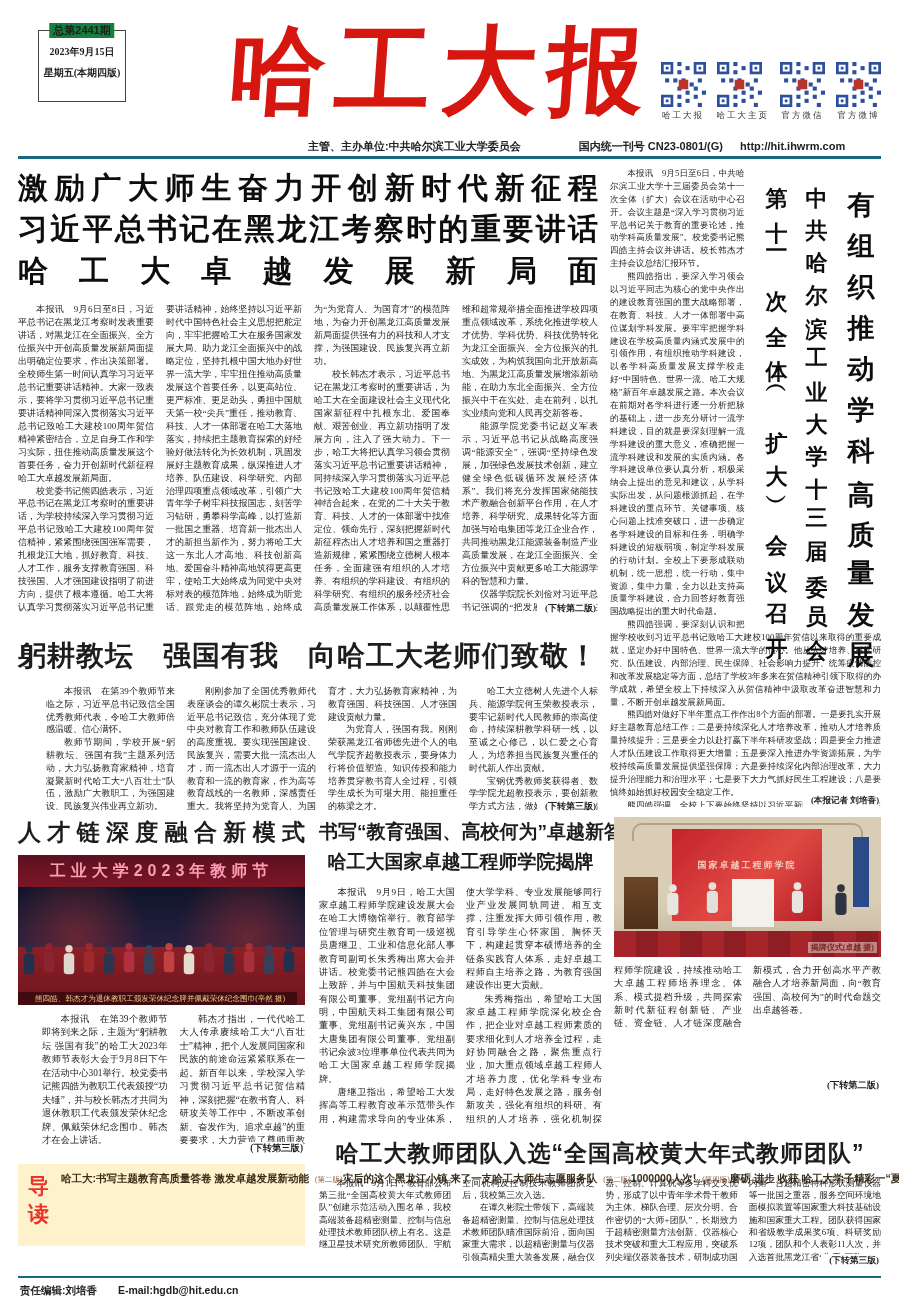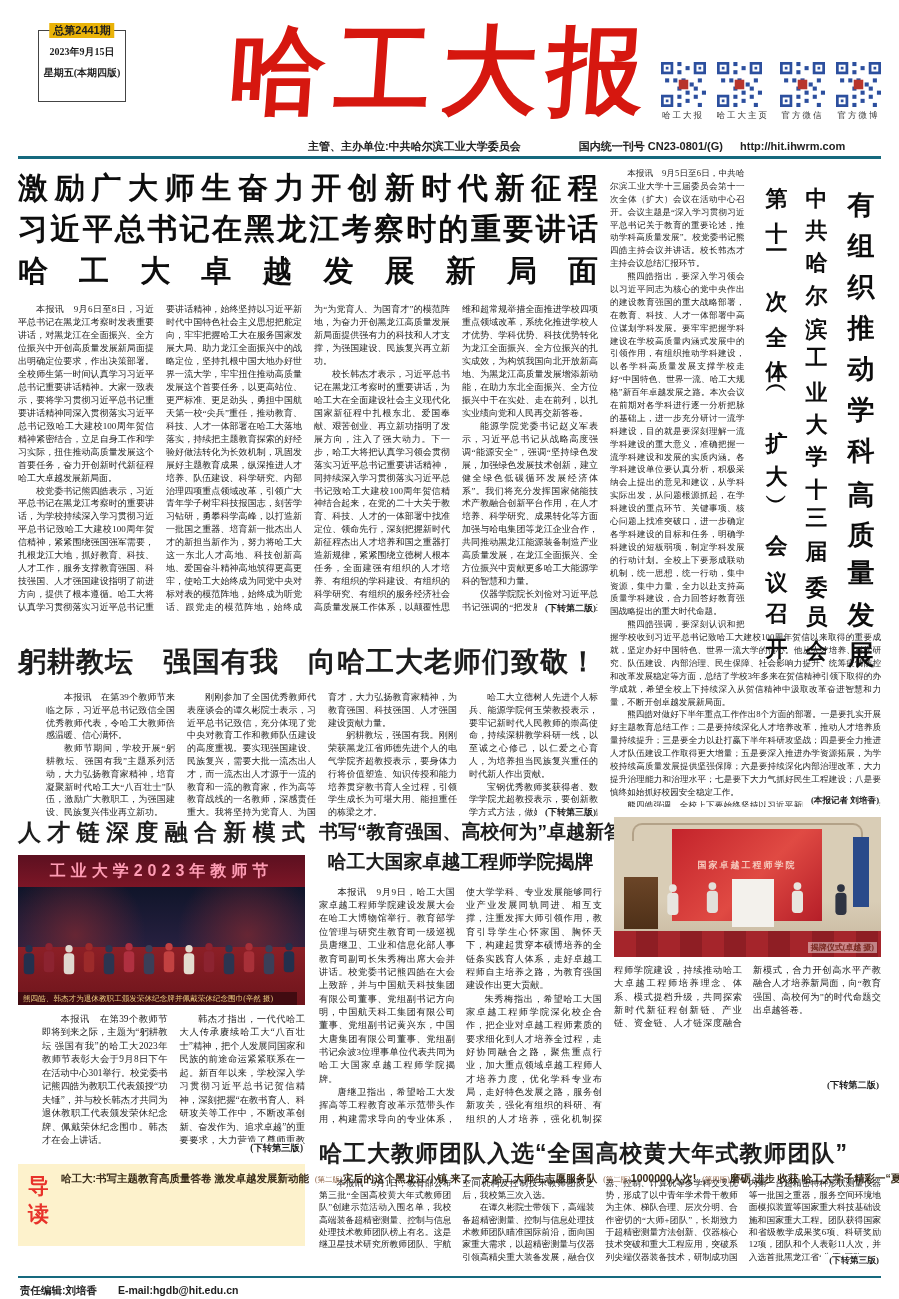--- a/index.html
+++ b/index.html
@@ -1,21 +1,21 @@
 <!DOCTYPE html>
 <html><head>
 <meta charset="utf-8">
 <style>
   html,body{margin:0;padding:0;background:#e9e9e9;}
   .page{width:899px;height:1299px;background:#fff;position:relative;box-sizing:border-box;
         padding:6px 18px 0;font-family:"Liberation Serif",serif;color:#1d1d1d;overflow:hidden;margin:0 auto;}
   
   .masthead{height:150px;position:relative;}
   .issue-box{position:absolute;left:20px;top:24px;width:86px;height:60px;border:1px solid #444;padding-top:10px;}
-  .issue-label{position:absolute;top:-8px;left:50%;transform:translateX(-50%);background:#eab308;padding:0 4px;
+  .issue-label{position:absolute;top:-8px;left:50%;transform:translateX(-50%);background:#15803d;padding:0 4px;
         font:bold 11px "Liberation Sans",sans-serif;white-space:nowrap;}
   .issue-line{text-align:center;font:bold 10px "Liberation Serif",serif;line-height:2.1;white-space:nowrap;}
   .paper-title{position:absolute;left:50%;top:2px;transform:translateX(-52%) skewX(-4deg);
         font:bold 96px "DejaVu Serif",serif;color:#d6170f;letter-spacing:10px;white-space:nowrap;}
   .qr-row{position:absolute;right:0;top:56px;display:flex;gap:11px;}
   .qr-item{text-align:center;}
   .qr{width:45px;height:45px;display:block;background:#fff;}
   .qr-label{font-size:8.5px;color:#333;margin-top:3px;letter-spacing:2px;white-space:nowrap;}
   .mast-info{position:absolute;bottom:2px;left:0;right:0;font:bold 11px "Liberation Sans",sans-serif;color:#222;}
   .mast-info .org{margin-left:290px;}
@@ -30,21 +30,21 @@
   .cont-mark{position:absolute;right:2px;bottom:0;background:#fff;padding-left:8px;
         font-weight:bold;white-space:nowrap;}
   
   .row-top{display:flex;gap:12px;margin-top:8px;height:640px;}
   .col-left{width:580px;}
   .col-right{flex:1;position:relative;}
   .lead-hl div{font:bold 30px "Liberation Sans",sans-serif;color:#0d0d0d;line-height:1.38;
         text-align:justify;text-align-last:justify;}
   .lead-body{margin-top:12px;height:312px;font-size:9px;line-height:1.44;}
   .lead-body .cols{column-count:4;column-gap:12px;}
-  .trib-hl{margin-top:28px;font:bold 28px "Liberation Sans",sans-serif;text-align:center;letter-spacing:1px;}
+  .trib-hl{margin-top:22px;font:bold 28px "Liberation Sans",sans-serif;text-align:center;letter-spacing:1px;}
   .trib-body{margin-top:10px;height:128px;font-size:9px;line-height:1.42;margin-left:28px;}
   .trib-body .cols{column-count:4;column-gap:12px;}
   
   .committee{height:640px;font-size:8.6px;line-height:1.5;text-align:justify;overflow:hidden;position:relative;}
   .v-hl{float:right;writing-mode:vertical-rl;height:452px;margin-left:9px;margin-bottom:6px;padding-top:2px;}
   .v-hl div{height:100%;text-align:justify;text-align-last:justify;
         font-family:"Liberation Sans",sans-serif;font-weight:bold;color:#0d0d0d;margin-left:7px;}
   .v-hl .v1{font-size:27px;}
   .v-hl .v2{font-size:22px;}
   .v-hl .v3{font-size:22px;}
@@ -58,21 +58,21 @@
   .photo1{margin-top:7px;height:150px;background:#141a2c;}
   .p1-banner{height:32px;background:linear-gradient(#5c1020,#7c1626);color:#ff9db5;
         font:bold 16px "Liberation Sans",sans-serif;letter-spacing:5px;text-align:center;line-height:32px;white-space:nowrap;}
   .p1-stage{height:60px;background:
         radial-gradient(circle at 20% 80%, rgba(120,40,50,.8), transparent 30%),
         radial-gradient(circle at 80% 80%, rgba(120,40,50,.8), transparent 30%),
         linear-gradient(#10152a,#272040);}
   .p1-floor{height:58px;background:linear-gradient(#8c1f26,#6e151c);}
   .p1-people{position:absolute;left:0;right:0;bottom:13px;}
   .p1-caption{position:absolute;left:0;right:8px;bottom:0;background:rgba(58,10,16,.88);color:#eccb82;
-        font-size:7.6px;line-height:13px;height:13px;padding:0 5px;white-space:nowrap;overflow:hidden;text-indent:0;}
+        font-size:7.6px;line-height:13px;height:13px;padding:0 17px;white-space:nowrap;overflow:hidden;text-indent:0;}
   .cer-body{margin-top:8px;height:142px;font-size:9.3px;line-height:1.45;margin-left:24px;}
   .cer-body .cols{column-count:2;column-gap:12px;}
   .guide{margin-top:9px;background:#fdf2cc;display:flex;gap:12px;padding:8px 10px;height:66px;}
   .guide-label{width:22px;font:bold 21px "Liberation Sans",sans-serif;color:#e8322a;
         line-height:1.35;word-break:break-all;text-align:center;}
   .guide-items{flex:1;display:flex;flex-direction:row;justify-content:space-between;}
   .guide-item{display:flex;justify-content:space-between;align-items:baseline;
         font:bold 10.5px "Liberation Sans",sans-serif;color:#3a2d1a;white-space:nowrap;}
   .guide-page{font:normal 7.5px "Liberation Serif",serif;color:#8a5a3a;margin-left:6px;}
   
@@ -91,21 +91,21 @@
   .p2-plate{position:absolute;left:124px;bottom:52px;width:30px;height:18px;background:#d8b25a;}
   .p2-banner{position:absolute;right:12px;top:20px;width:16px;height:70px;background:#2a4a8a;}
   .p2-floor{position:absolute;left:0;right:0;bottom:0;height:26px;background:
         repeating-linear-gradient(90deg,#a5252b 0 22px,#8e1e24 22px 44px);}
   .p2-caption{position:absolute;right:4px;bottom:4px;color:#7a2a22;background:rgba(255,255,255,.45);
         font-size:8px;padding:0 3px;text-indent:0;}
   .eng-cont{margin-top:7px;height:128px;font-size:9.2px;line-height:1.45;}
   .eng-cont .cols{column-count:2;column-gap:11px;}
   
   .team{margin-top:10px;}
-  .team-hl{font:bold 23px "Liberation Sans",sans-serif;letter-spacing:1px;}
+  .team-hl{font:bold 23px "Liberation Sans",sans-serif;text-align:center;letter-spacing:1px;}
   .team-body{margin-top:8px;height:90px;font-size:8.8px;line-height:1.4;}
   .team-body .cols{column-count:4;column-gap:11px;}
   
   .footer-rule{margin-top:9px;}
   .footer{font:bold 10.5px "Liberation Sans",sans-serif;color:#222;padding:6px 2px;}
   .footer .email{margin-left:18px;}
   .cont-mark{font-size:inherit;}
 </style>
 </head>
 <body>
@@ -220,21 +220,21 @@
         </div>
       </div>
 
       <div>
         <div class="trib-hl">躬耕教坛　强国有我　向哈工大老师们致敬！</div>
         <div class="trib-body body-wrap">
           <div class="cols">
             <p>本报讯　在第39个教师节来临之际，习近平总书记致信全国优秀教师代表，令哈工大教师倍感温暖、信心满怀。</p>
             <p>教师节期间，学校开展“躬耕教坛、强国有我”主题系列活动，大力弘扬教育家精神，培育凝聚新时代哈工大“八百壮士”队伍，激励广大教职工，为强国建设、民族复兴伟业再立新功。</p>
             <p>刚刚参加了全国优秀教师代表座谈会的谭久彬院士表示，习近平总书记致信，充分体现了党中央对教育工作和教师队伍建设的高度重视。要实现强国建设、民族复兴，需要大批一流杰出人才，而一流杰出人才源于一流的教育和一流的教育家，作为高等教育战线的一名教师，深感责任重大。我将坚持为党育人、为国育才，大力弘扬教育家精神，为教育强国、科技强国、人才强国建设贡献力量。</p>
-            <p>躬耕教坛，强国有我。刚刚荣获黑龙江省师德先进个人的电气学院齐超教授表示，要身体力行将价值塑造、知识传授和能力培养贯穿教书育人全过程，引领学生成长为可堪大用、能担重任的栋梁之才。</p>
+            <p>为党育人，强国有我。刚刚荣获黑龙江省师德先进个人的电气学院齐超教授表示，要身体力行将价值塑造、知识传授和能力培养贯穿教书育人全过程，引领学生成长为可堪大用、能担重任的栋梁之才。</p>
             <p>哈工大立德树人先进个人标兵、能源学院何玉荣教授表示，要牢记新时代人民教师的崇高使命，持续深耕教学科研一线，以至诚之心修己，以仁爱之心育人，为培养担当民族复兴重任的时代新人作出贡献。</p>
             <p>宝钢优秀教师奖获得者、数学学院尤超教授表示，要创新教学方式方法，做好数学公共基础课教学工作，为学生打牢系统扎实的数学基础，锻造严谨缜密的逻辑思维，引导学生刻苦学习钻研，勇于探索未知。</p>
           </div>
           <span class="cont-mark">(下转第三版)</span>
         </div>
       </div>
     </div>
 
     <div class="col-right">
       <div class="committee">

